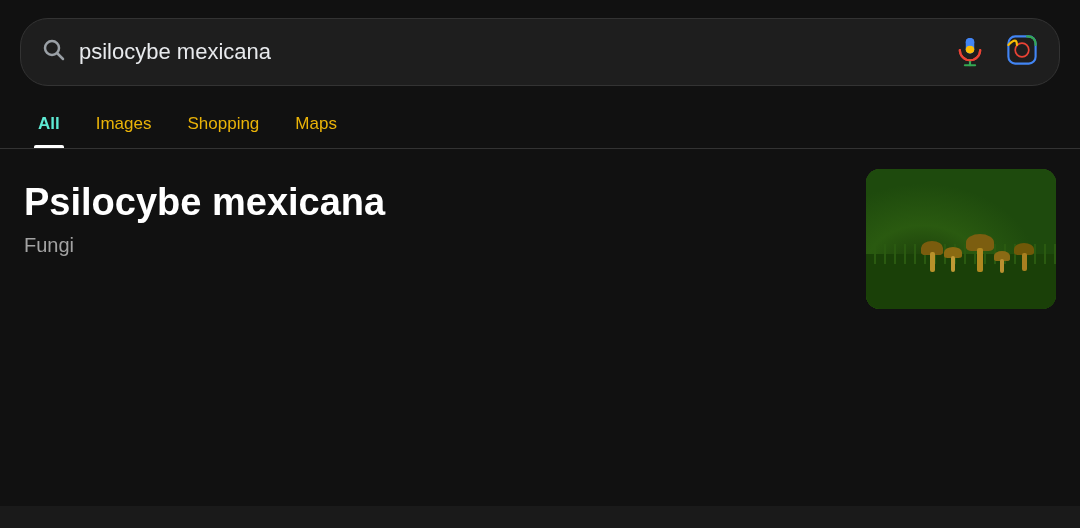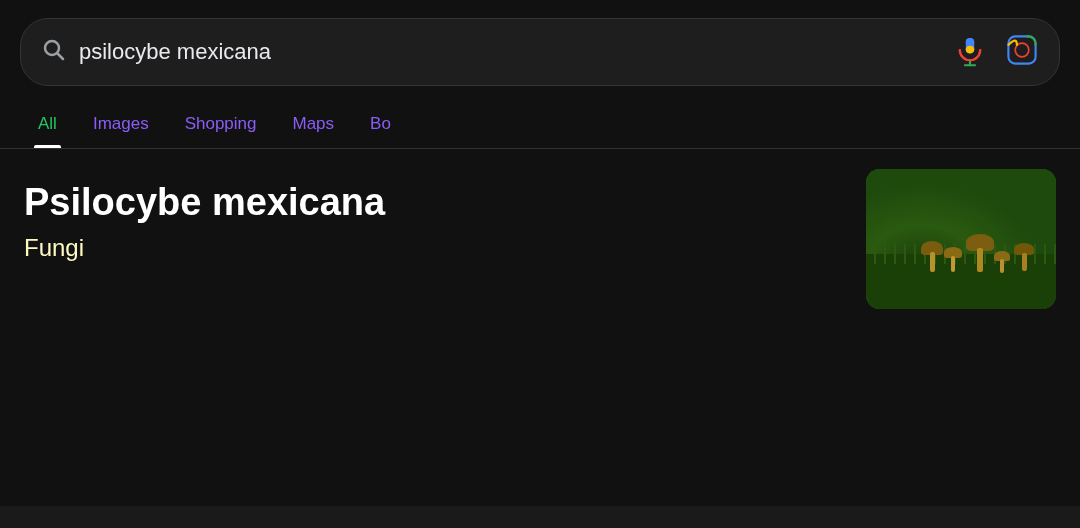--- a/index.html
+++ b/index.html
@@ -70,30 +70,30 @@
       align-items: center;
       padding: 0 20px;
       border-bottom: 1px solid #333;
       background-color: #111;
       overflow: hidden;
     }
 
     .tab-item {
       padding: 14px 18px;
       font-size: 17px;
-      color: #8b5cf6;
+      color: #eab308;
       cursor: pointer;
       white-space: nowrap;
       position: relative;
       font-weight: 500;
     }
 
     .tab-item.active {
-      color: #22c55e;
-      font-weight: 400;
+      color: #5eead4;
+      font-weight: 700;
     }
 
     .tab-item.active::after {
       content: '';
       position: absolute;
       bottom: 0;
       left: 14px;
       right: 14px;
       height: 3px;
       background-color: #fff;
@@ -121,22 +121,22 @@
 
     .three-dots {
       font-size: 26px;
       color: #9aa0a6;
       cursor: pointer;
       padding: 8px 12px;
       letter-spacing: 2px;
     }
 
     .result-subtitle {
-      font-size: 24px;
-      color: #fef9c3;
+      font-size: 20px;
+      color: #a3a3a3;
       margin-top: 4px;
     }
 
     .result-image {
       position: absolute;
       top: 20px;
       right: 24px;
       width: 190px;
       height: 140px;
       border-radius: 14px;
@@ -252,21 +252,20 @@
       </svg>
     </span>
   </div>
 </div>
 
 <div class="tabs-container">
   <div class="tab-item active">All</div>
   <div class="tab-item">Images</div>
   <div class="tab-item">Shopping</div>
   <div class="tab-item">Maps</div>
-  <div class="tab-item">Bo</div>
 </div>
 
 <div class="content-area">
   <div class="result-title-row">
     <span class="result-title">Psilocybe mexicana</span>
     <span class="three-dots">⋮</span>
   </div>
   <div class="result-subtitle">Fungi</div>
 
   <div class="result-image">

